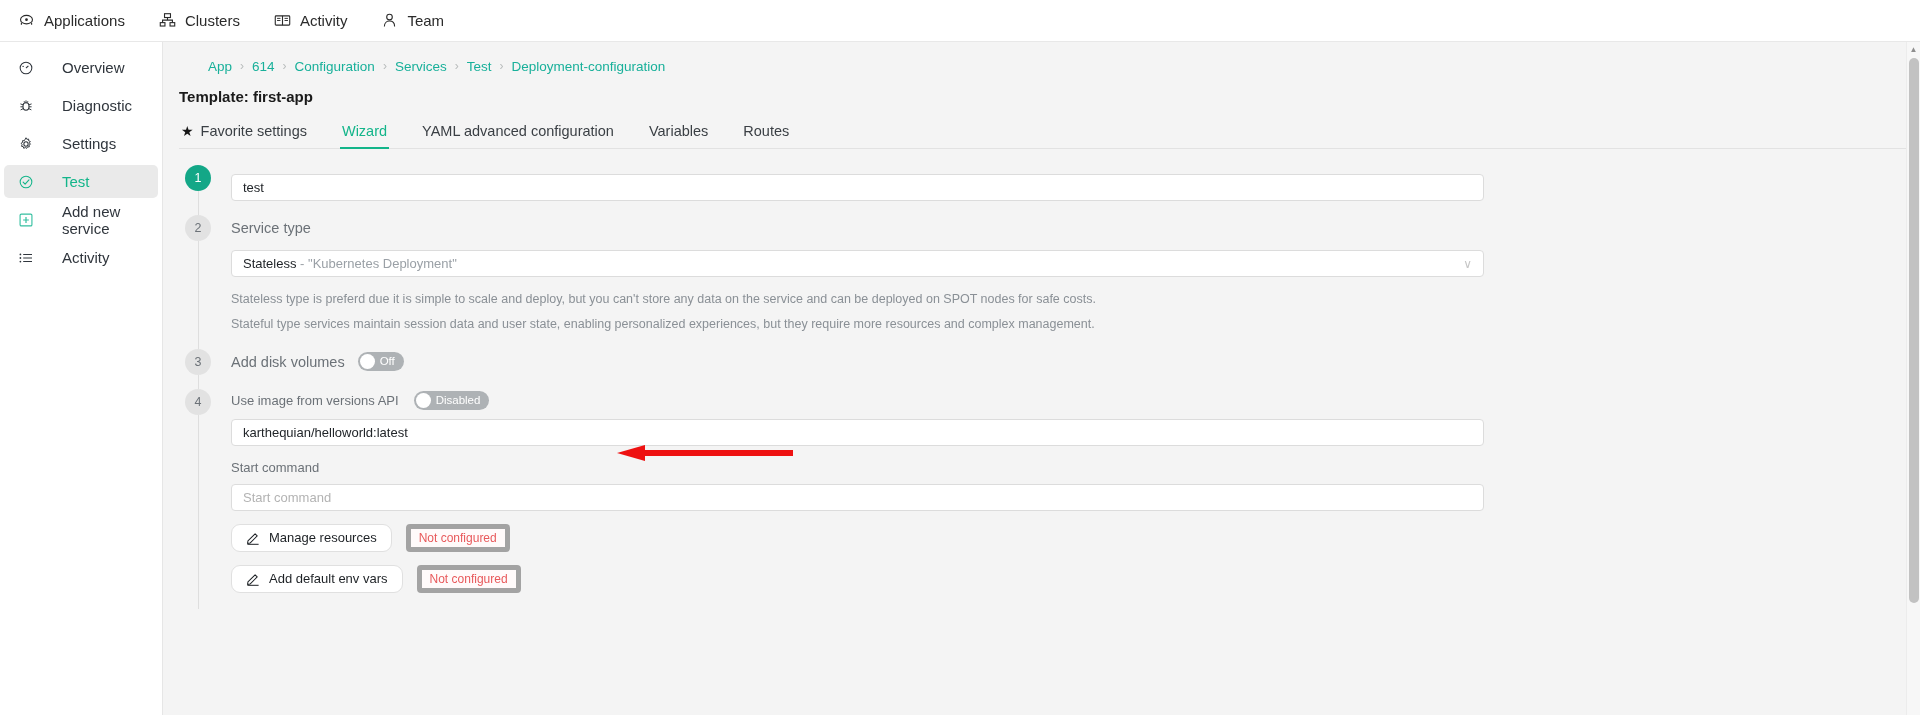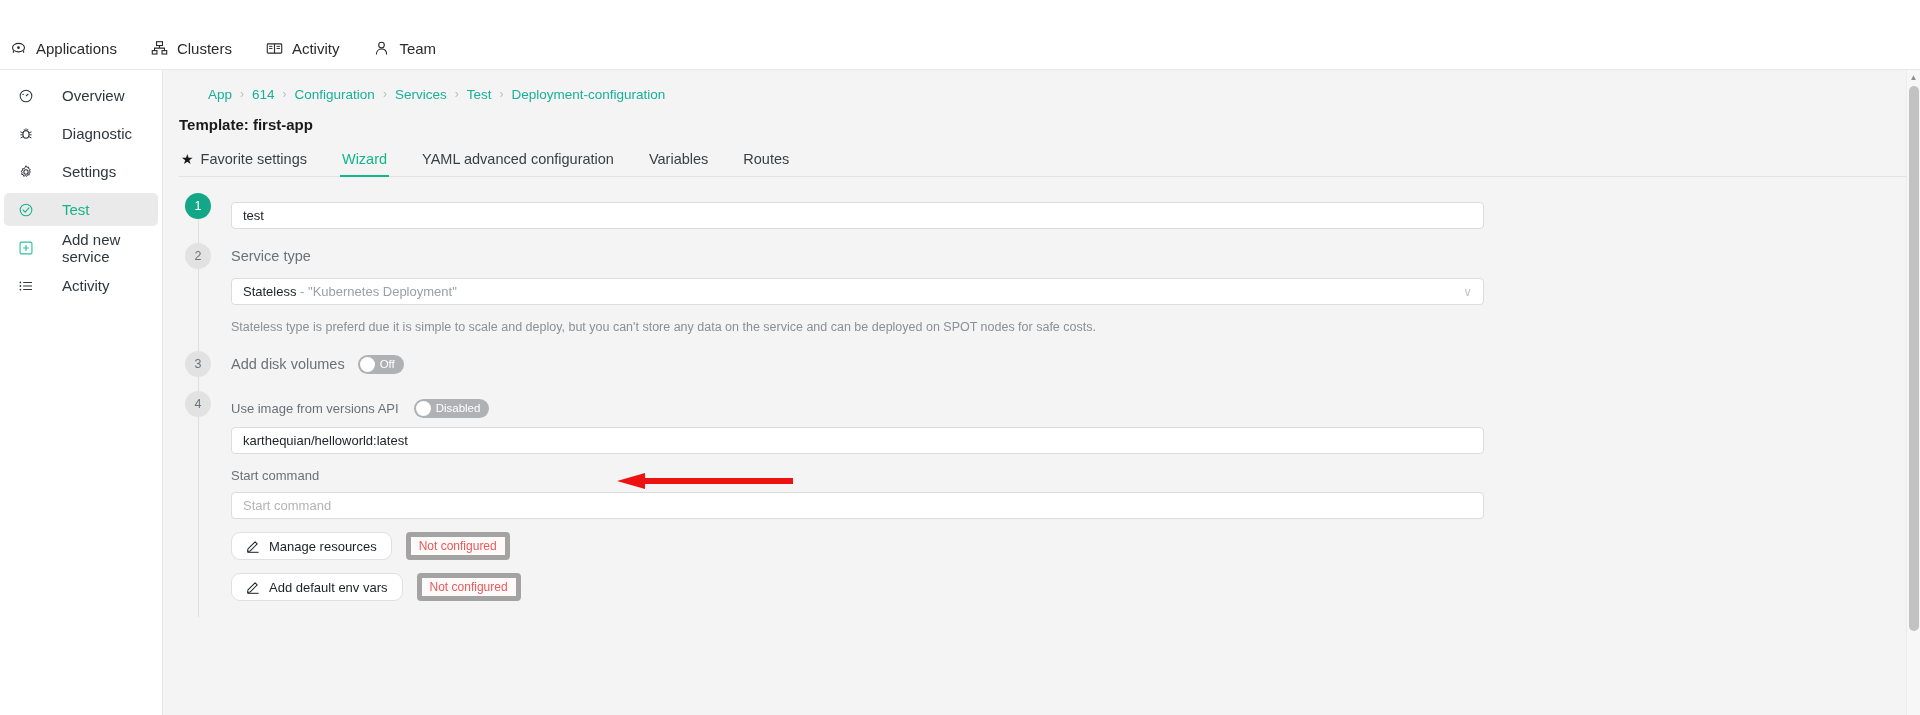--- a/index.html
+++ b/index.html
@@ -12,23 +12,22 @@
     -webkit-font-smoothing: antialiased;
   }
 
   
   .topnav {
     height: 42px;
     background: #ffffff;
     border-bottom: 1px solid #e8e8e8;
     display: flex;
     align-items: center;
-    padding-left: 10px;
+    padding-left: 18px;
     gap: 34px;
-    margin-top: 28px;
   }
   .topnav-item {
     display: flex;
     align-items: center;
     gap: 9px;
     font-size: 15px;
     color: #2b2b2b;
     cursor: pointer;
     line-height: 1;
   }
@@ -232,21 +231,21 @@
 
   .sub-label {
     font-size: 13px;
     color: #6b7177;
     margin-top: 14px;
   }
   .inline-row {
     display: flex;
     align-items: center;
     gap: 15px;
-    margin-top: 8px;
+    margin-top: 2px;
   }
   .inline-label { font-size: 13px; color: #6b7177; }
 
   
   .btn {
     height: 28px;
     min-width: 151px;
     background: #ffffff;
     border: 1px solid #e0e0e0;
     border-radius: 9px;
@@ -485,20 +484,21 @@
           <div class="step-body">
             <div class="step-label">Service type</div>
             <div class="select">
               <span>
                 <span class="sel-strong">Stateless</span>
                 <span class="sel-muted">- "Kubernetes Deployment"</span>
               </span>
               <span class="chev">∨</span>
             </div>
             <div class="desc">Stateless type is preferd due it is simple to scale and deploy, but you can't store any data on the service and can be deployed on SPOT nodes for safe costs.</div>
+            <div class="desc">Stateful type services maintain session data and user state, enabling personalized experiences, but they require more resources and complex management.</div>
           </div>
         </div>
 
         <div class="step">
           <div class="step-gutter">
             <div class="bullet">3</div>
             <div class="rail"></div>
           </div>
           <div class="step-body">
             <div class="step-label">

